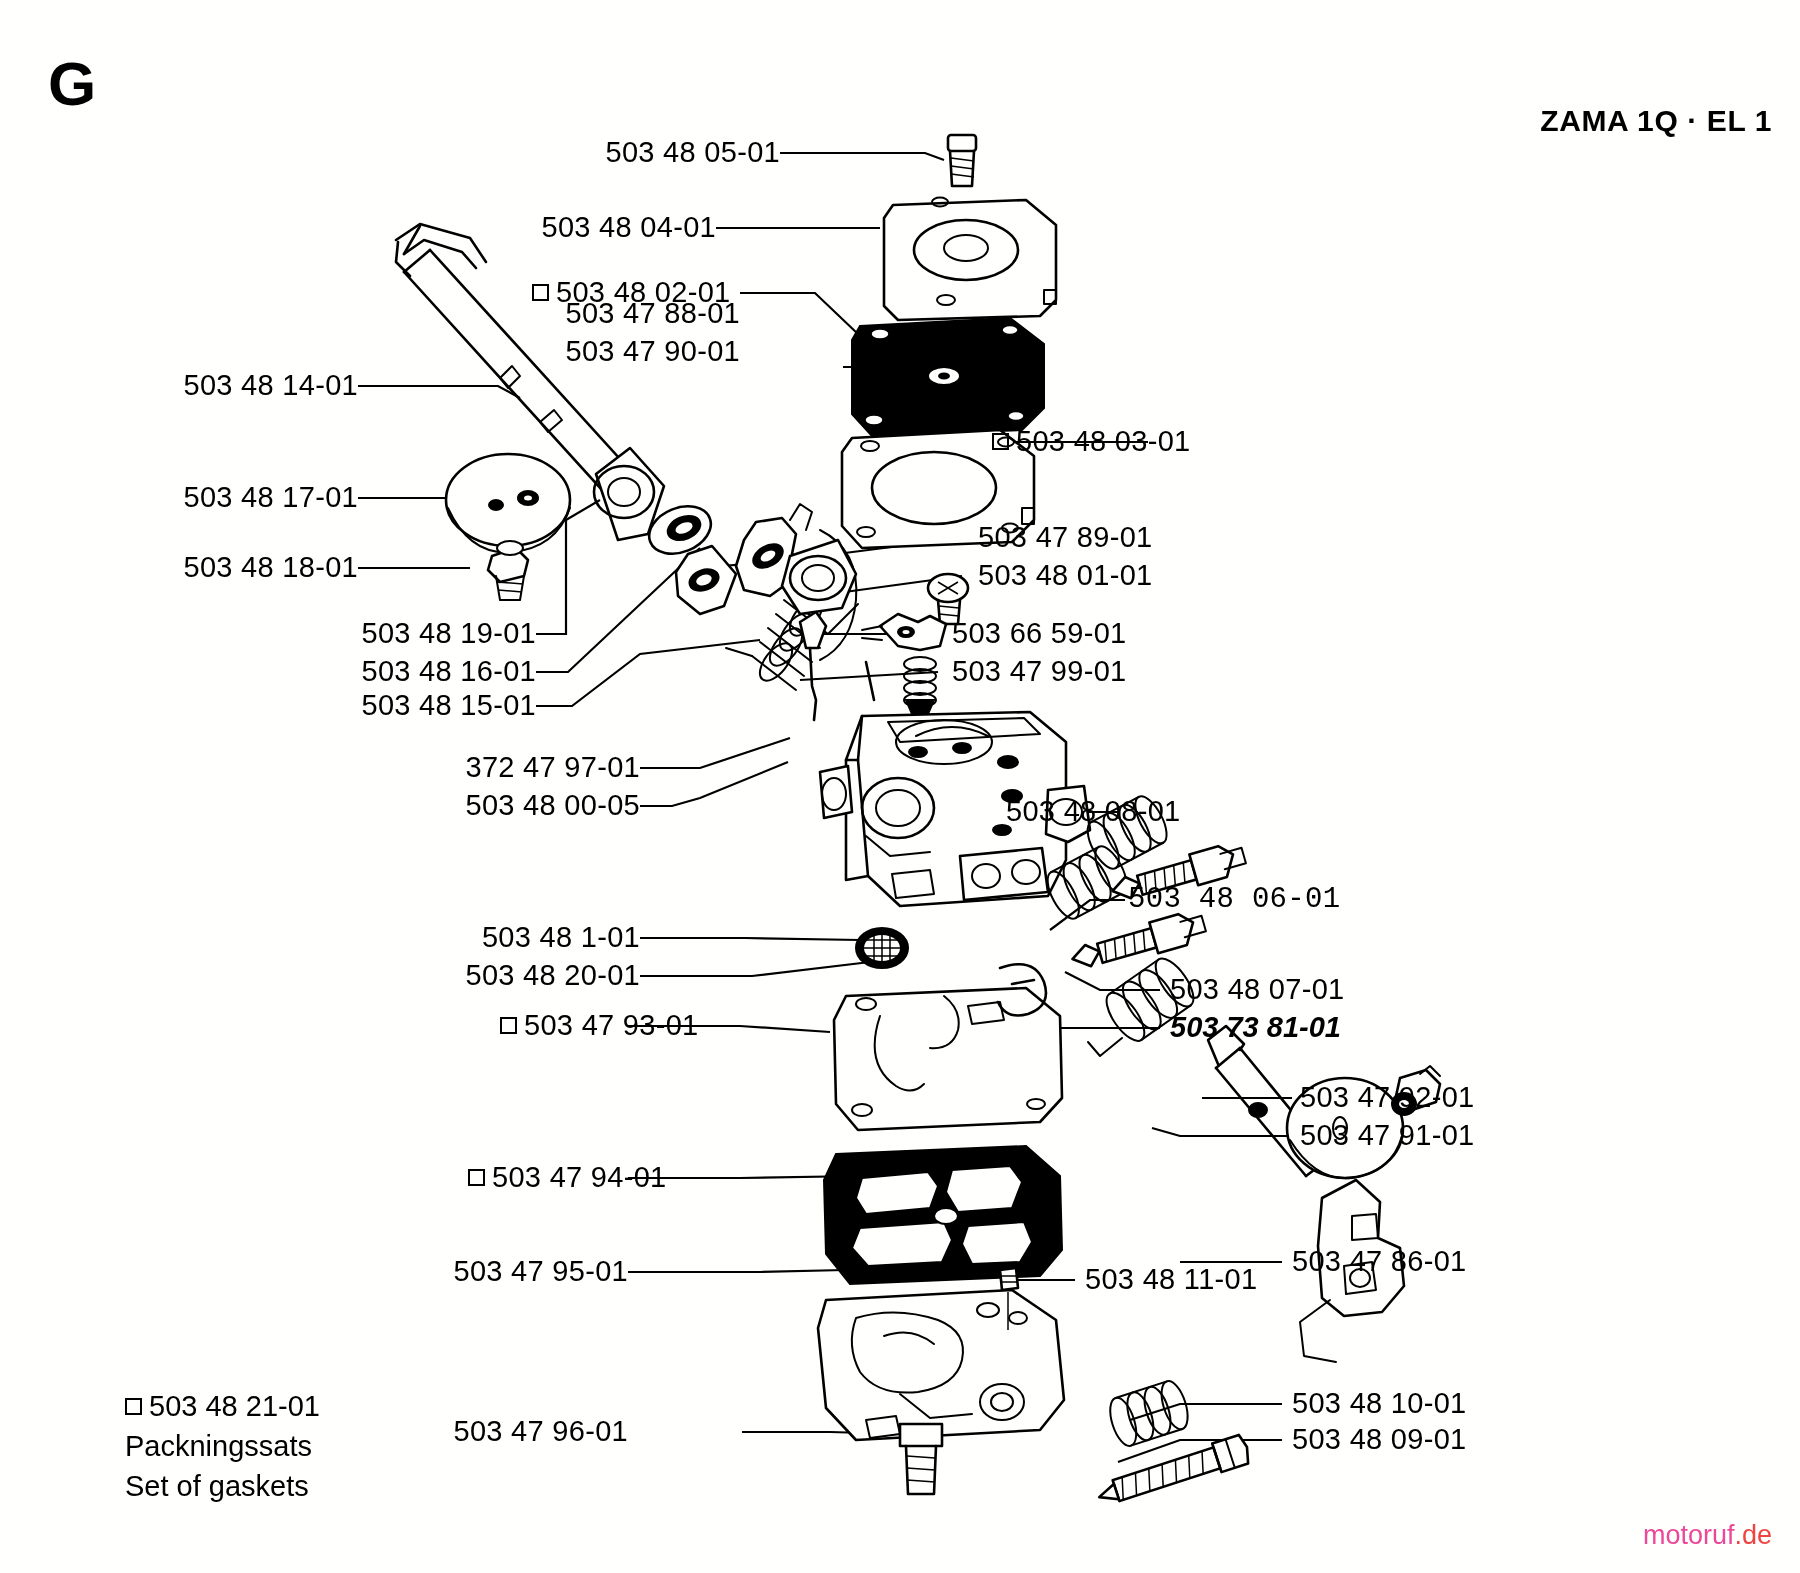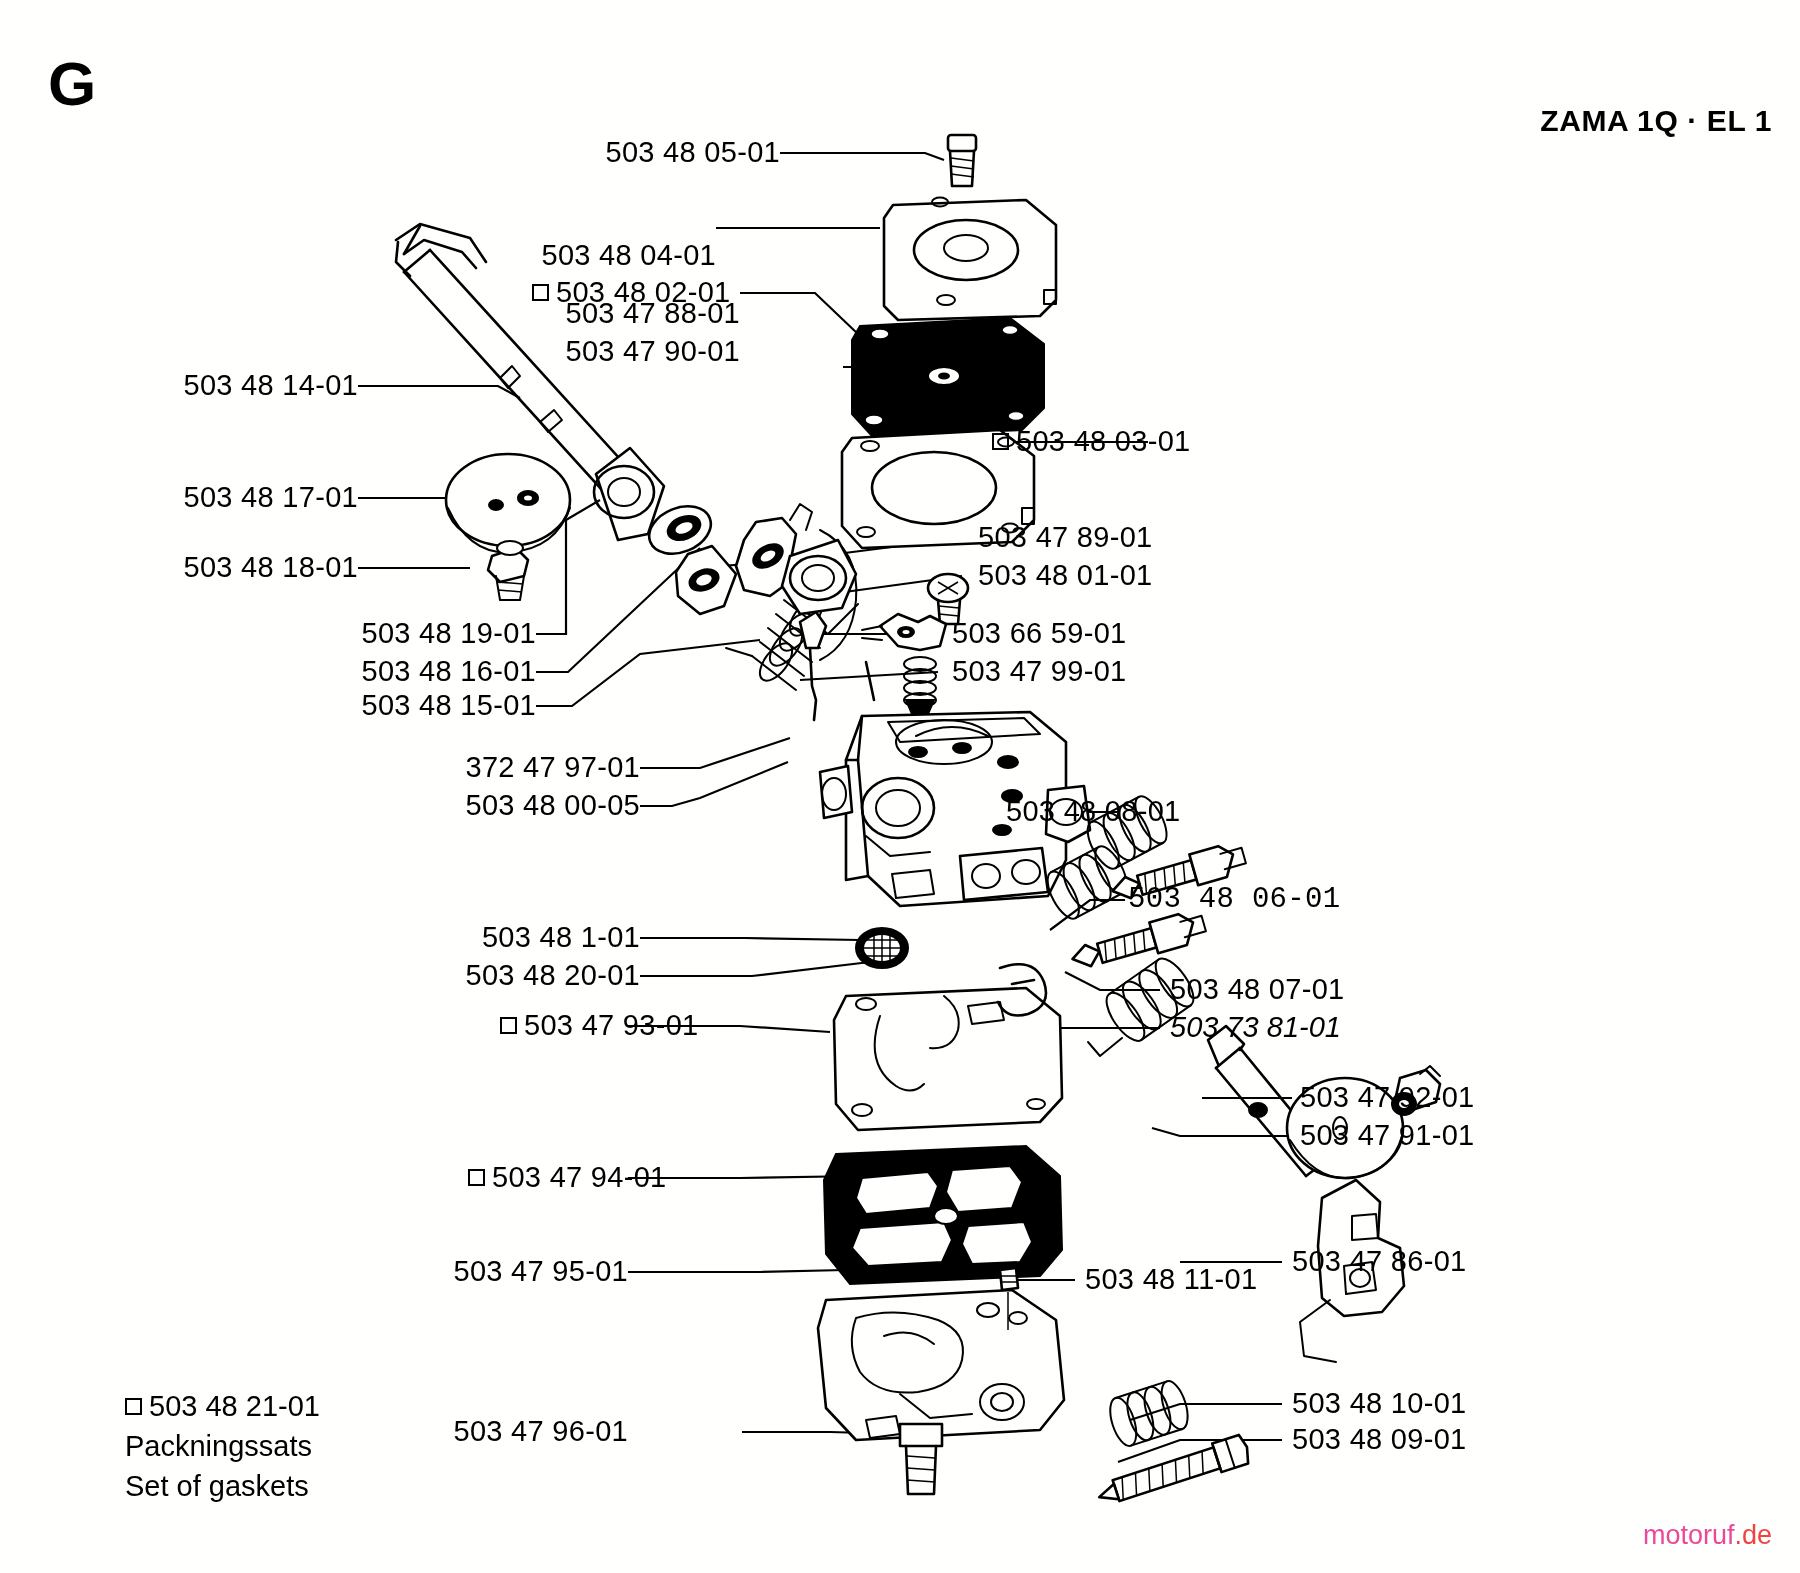--- a/index.html
+++ b/index.html
@@ -2,21 +2,21 @@
 <html><head>
 <meta charset="utf-8">
 <style>
   html,body{margin:0;padding:0;background:#fdfdfb;}
   body{font-family:"Liberation Sans",sans-serif;}
   #page{position:relative;width:1800px;height:1573px;background:#fffffd;overflow:hidden;}
 
   .lbl{position:absolute;font-family:"Liberation Sans",sans-serif;font-size:29px;color:#000;white-space:nowrap;letter-spacing:.3px;}
   .lbl.r{text-align:right;}
   .sq{display:inline-block;width:17px;height:17px;border:2.5px solid #000;margin-right:7px;vertical-align:1px;box-sizing:border-box;}
-  .bolditalic{font-weight:normal;font-style:italic;letter-spacing:0px;}
+  .bolditalic{font-weight:bold;font-style:italic;letter-spacing:0px;}
 
   #section-letter{position:absolute;left:48px;top:48px;font-size:62px;font-weight:bold;}
   #title{position:absolute;right:28px;top:104px;font-size:30px;font-weight:bold;letter-spacing:.6px;}
 
   #gasketset{position:absolute;left:125px;top:1386px;font-size:29px;line-height:40px;}
   #gasketset div{white-space:nowrap;}
 
   #wm{position:absolute;right:28px;bottom:22px;font-size:27px;font-family:"Liberation Sans",sans-serif;}
   #wm .a{color:#ec4899;}
   #wm .b{color:#ef4444;}
@@ -372,21 +372,21 @@
         <path class="pt2" d="M1238 1462 L1238 1492"></path>
         <path class="pt" d="M1118 1466 L1224 1466 L1224 1488 L1118 1488 Z"></path>
         <path class="thin" d="M1128 1466 L1122 1488 M1142 1466 L1136 1488 M1156 1466 L1150 1488 M1170 1466 L1164 1488 M1184 1466 L1178 1488 M1198 1466 L1192 1488 M1212 1466 L1206 1488"></path>
         <path class="fillw" d="M1118 1470 L1100 1478 L1118 1486 Z"></path>
       </g>
     </g>
 
   </svg>
 
   <div class="lbl r" style="left:392px;top:136px;width:388px;">503 48 05-01</div>
-  <div class="lbl r" style="left:328px;top:211px;width:388px;margin-top:28px;">503 48 04-01</div>
+  <div class="lbl r" style="left:328px;top:211px;width:388px;">503 48 04-01</div>
 
   <div class="lbl" style="left:532px;top:276px;"><span class="sq"></span><span>503 48 02-01</span></div>
 
   <div class="lbl r" style="left:352px;top:297px;width:388px;">503 47 88-01</div>
   <div class="lbl r" style="left:352px;top:335px;width:388px;">503 47 90-01</div>
 
   <div class="lbl r" style="left:-30px;top:369px;width:388px;">503 48 14-01</div>
   <div class="lbl r" style="left:-30px;top:481px;width:388px;">503 48 17-01</div>
   <div class="lbl r" style="left:-30px;top:551px;width:388px;">503 48 18-01</div>
 

